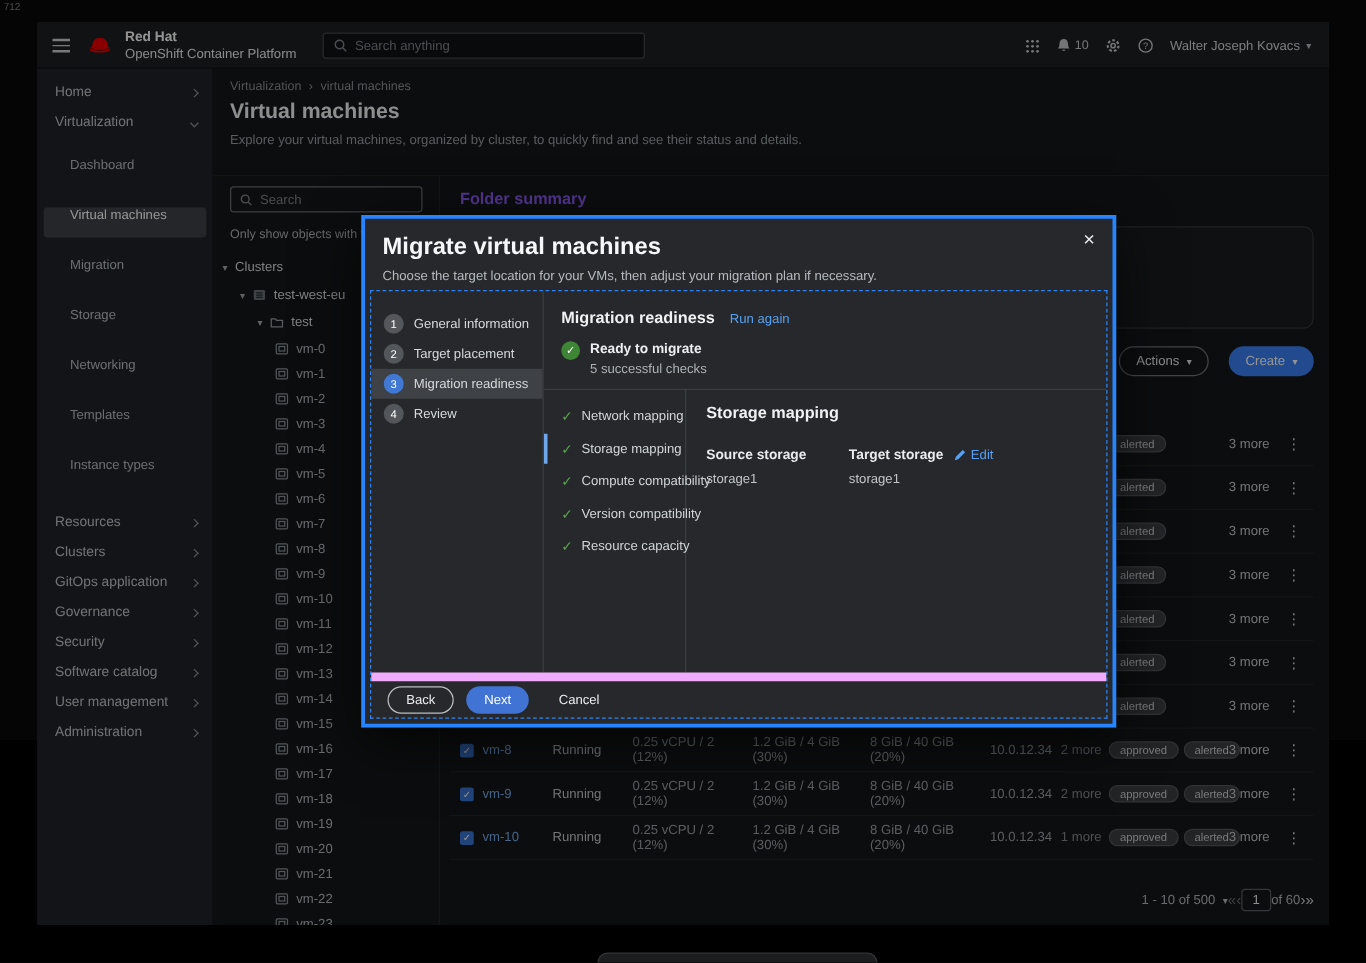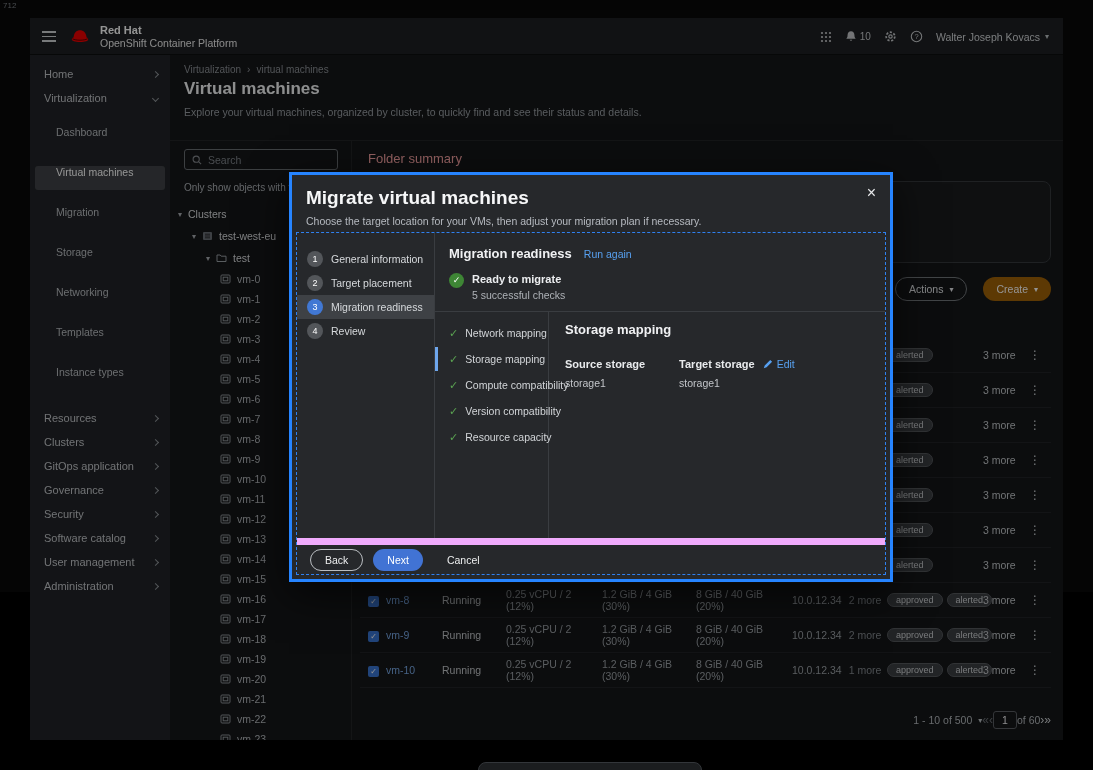--- a/index.html
+++ b/index.html
@@ -53,25 +53,25 @@
 .tree-rows{position:absolute;left:0;right:0;top:62px;bottom:0}
 .trow{height:22px;display:flex;align-items:center;gap:6px;font-size:10.5px;color:#dcdee0;padding-left:8px;cursor:pointer}
 .trow.lvl2{padding-left:22px}
 .trow.lvl3{padding-left:36px}
 .vmtree-row{height:20px;display:flex;align-items:center;gap:6px;padding-left:50px;font-size:10.5px;color:#b4b8bc;cursor:pointer}
 .tree-caret{font-size:8px;color:#a6aaae}
 .ticon{display:flex;align-items:center}
 
 
 .results{position:absolute;left:182px;right:0;top:0;bottom:0}
-.folder-title{position:absolute;left:16px;top:10px;font-size:13px;font-weight:400;color:#fca5a5}
+.folder-title{position:absolute;left:16px;top:10px;font-size:13px;font-weight:700;color:#8b5cf6}
 .summary-card{position:absolute;left:8px;right:12px;top:40px;height:82px;border:1px solid #36393d;border-radius:8px;background:#1a1c1e}
 .toolbar{position:absolute;right:12px;top:136px;display:flex;gap:16px;align-items:center}
 .btn-pill{height:24px;border-radius:12px;padding:0 13px;font-size:10.5px;display:flex;align-items:center;gap:6px;background:none;border:1px solid #73777b;color:#e4e6e8;cursor:pointer}
-.btn-pill.primary{background:#a16207;border:none;color:#fff}
+.btn-pill.primary{background:#3b82f6;border:none;color:#fff}
 .btn-pill .caret{color:inherit}
 
 .vm-rows{position:absolute;left:8px;right:12px;top:197px}
 .vm-trow{height:35px;display:flex;align-items:center;border-bottom:1px solid #222426;font-size:10.5px;color:#9ba0a5}
 .cell{flex:none}
 .c-check{width:26px;padding-left:8px}
 .c-name{width:56px;color:#79a9e6;cursor:pointer}
 .c-status{width:64px;color:#c3c6c9}
 .c-cpu{width:96px}
 .c-mem{width:94px}
@@ -150,20 +150,29 @@
             <svg width="26" height="17" viewBox="0 0 26 17">
                 <path fill="#ee0000" d="M13 2.2c3.1 0 5.7 2.2 6.2 5.3l.4 2c1 .3 1.6.9 1.6 1.7 0 1.7-2.9 2.8-8.2 2.8-5.2 0-8.2-1-8.2-2.7 0-.8.6-1.4 1.7-1.7l.4-2.1C7.4 4.4 9.9 2.2 13 2.2z"></path>
                 <path d="M5.4 10.8c2 .9 4.6 1.4 7.6 1.4s5.6-.5 7.6-1.4" stroke="#600" stroke-width="1" fill="none"></path>
               </svg>
           </span>
           <div class="brand-text">
             <div class="brand-l1">Red Hat</div>
             <div class="brand-l2">OpenShift Container Platform</div>
           </div>
         </div>
+      </div>
+      <div class="mh-search">
+        <span class="ticon">
+          <svg width="11" height="11" viewBox="0 0 11 11">
+              <circle cx="4.6" cy="4.6" r="3.4" fill="none" stroke="currentColor" stroke-width="1.2"></circle>
+              <line x1="7.2" y1="7.2" x2="10" y2="10" stroke="currentColor" stroke-width="1.2"></line>
+            </svg>
+        </span>
+        <input placeholder="Search anything" style="">
       </div>
       <div class="mh-right">
         <span class="ticon">
           <svg width="12" height="12" viewBox="0 0 12 12" fill="currentColor">
               <circle cx="2" cy="2" r="1.1"></circle>
               <circle cx="6" cy="2" r="1.1"></circle>
               <circle cx="10" cy="2" r="1.1"></circle>
               <circle cx="2" cy="6" r="1.1"></circle>
               <circle cx="6" cy="6" r="1.1"></circle>
               <circle cx="10" cy="6" r="1.1"></circle>

